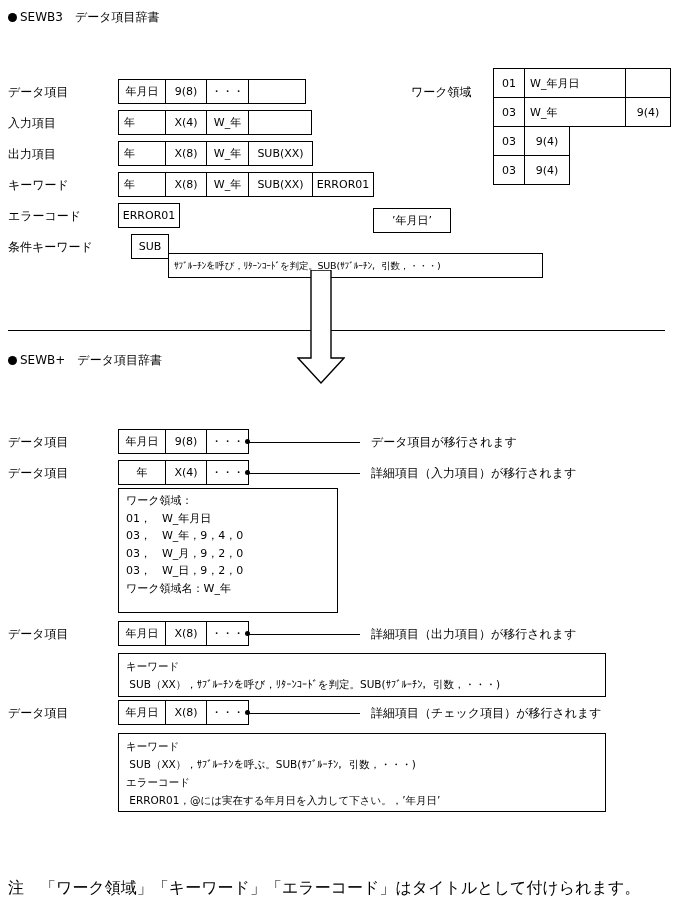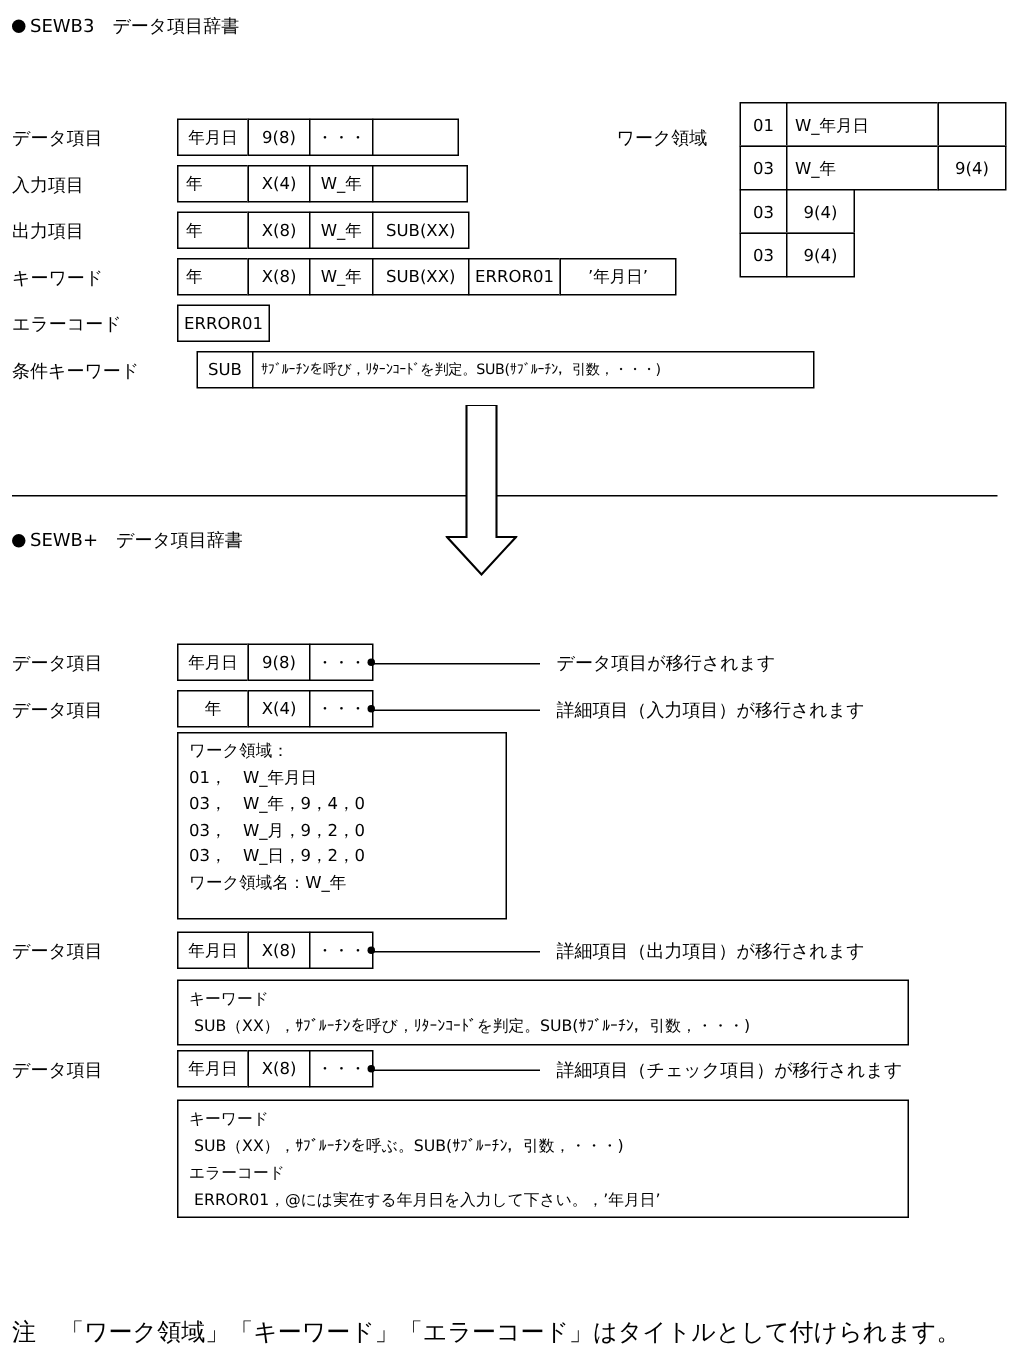--- a/index.html
+++ b/index.html
@@ -80,32 +80,32 @@
   <div class="cell c" style="width:65px;height:25px;">SUB(XX)</div>
 </div>
 
 <div class="abs label" style="left:8px;top:178px;">キーワード</div>
 <div class="abs row" style="left:118px;top:172px;">
   <div class="cell" style="width:48px;height:25px;">年</div>
   <div class="cell c" style="width:42px;height:25px;">X(8)</div>
   <div class="cell c" style="width:43px;height:25px;">W_年</div>
   <div class="cell c" style="width:65px;height:25px;">SUB(XX)</div>
   <div class="cell c" style="width:62px;height:25px;">ERROR01</div>
-  <div class="cell c" style="width:78px;height:25px;">’年月日’</div>
+  <div class="cell c" style="width:78px;height:25px;margin-top:36px;">’年月日’</div>
 </div>
 
 <div class="abs label" style="left:8px;top:209px;">エラーコード</div>
 <div class="abs row" style="left:118px;top:203px;">
   <div class="cell c" style="width:62px;height:25px;">ERROR01</div>
 </div>
 
 <div class="abs label" style="left:8px;top:240px;">条件キーワード</div>
 <div class="abs row" style="left:131px;top:234px;">
   <div class="cell c" style="width:38px;height:25px;text-align:center;">SUB</div>
-  <div class="cell tiny" style="width:375px;height:25px;">ｻﾌﾞﾙｰﾁﾝを呼び，ﾘﾀｰﾝｺｰﾄﾞを判定。SUB(ｻﾌﾞﾙｰﾁﾝ，引数，・・・)</div>
+  <div class="cell tiny" style="width:375px;height:25px;margin-top:19px;">ｻﾌﾞﾙｰﾁﾝを呼び，ﾘﾀｰﾝｺｰﾄﾞを判定。SUB(ｻﾌﾞﾙｰﾁﾝ，引数，・・・)</div>
 </div>
 
 <div class="abs label" style="left:411px;top:85px;">ワーク領域</div>
 <div class="abs" style="left:493px;top:68px;">
   <div class="row">
     <div class="cell c" style="width:32px;height:30px;">01</div>
     <div class="cell" style="width:102px;height:30px;">W_年月日</div>
     <div class="cell c" style="width:46px;height:30px;"></div>
   </div>
   <div class="row" style="margin-top:-1px;">

